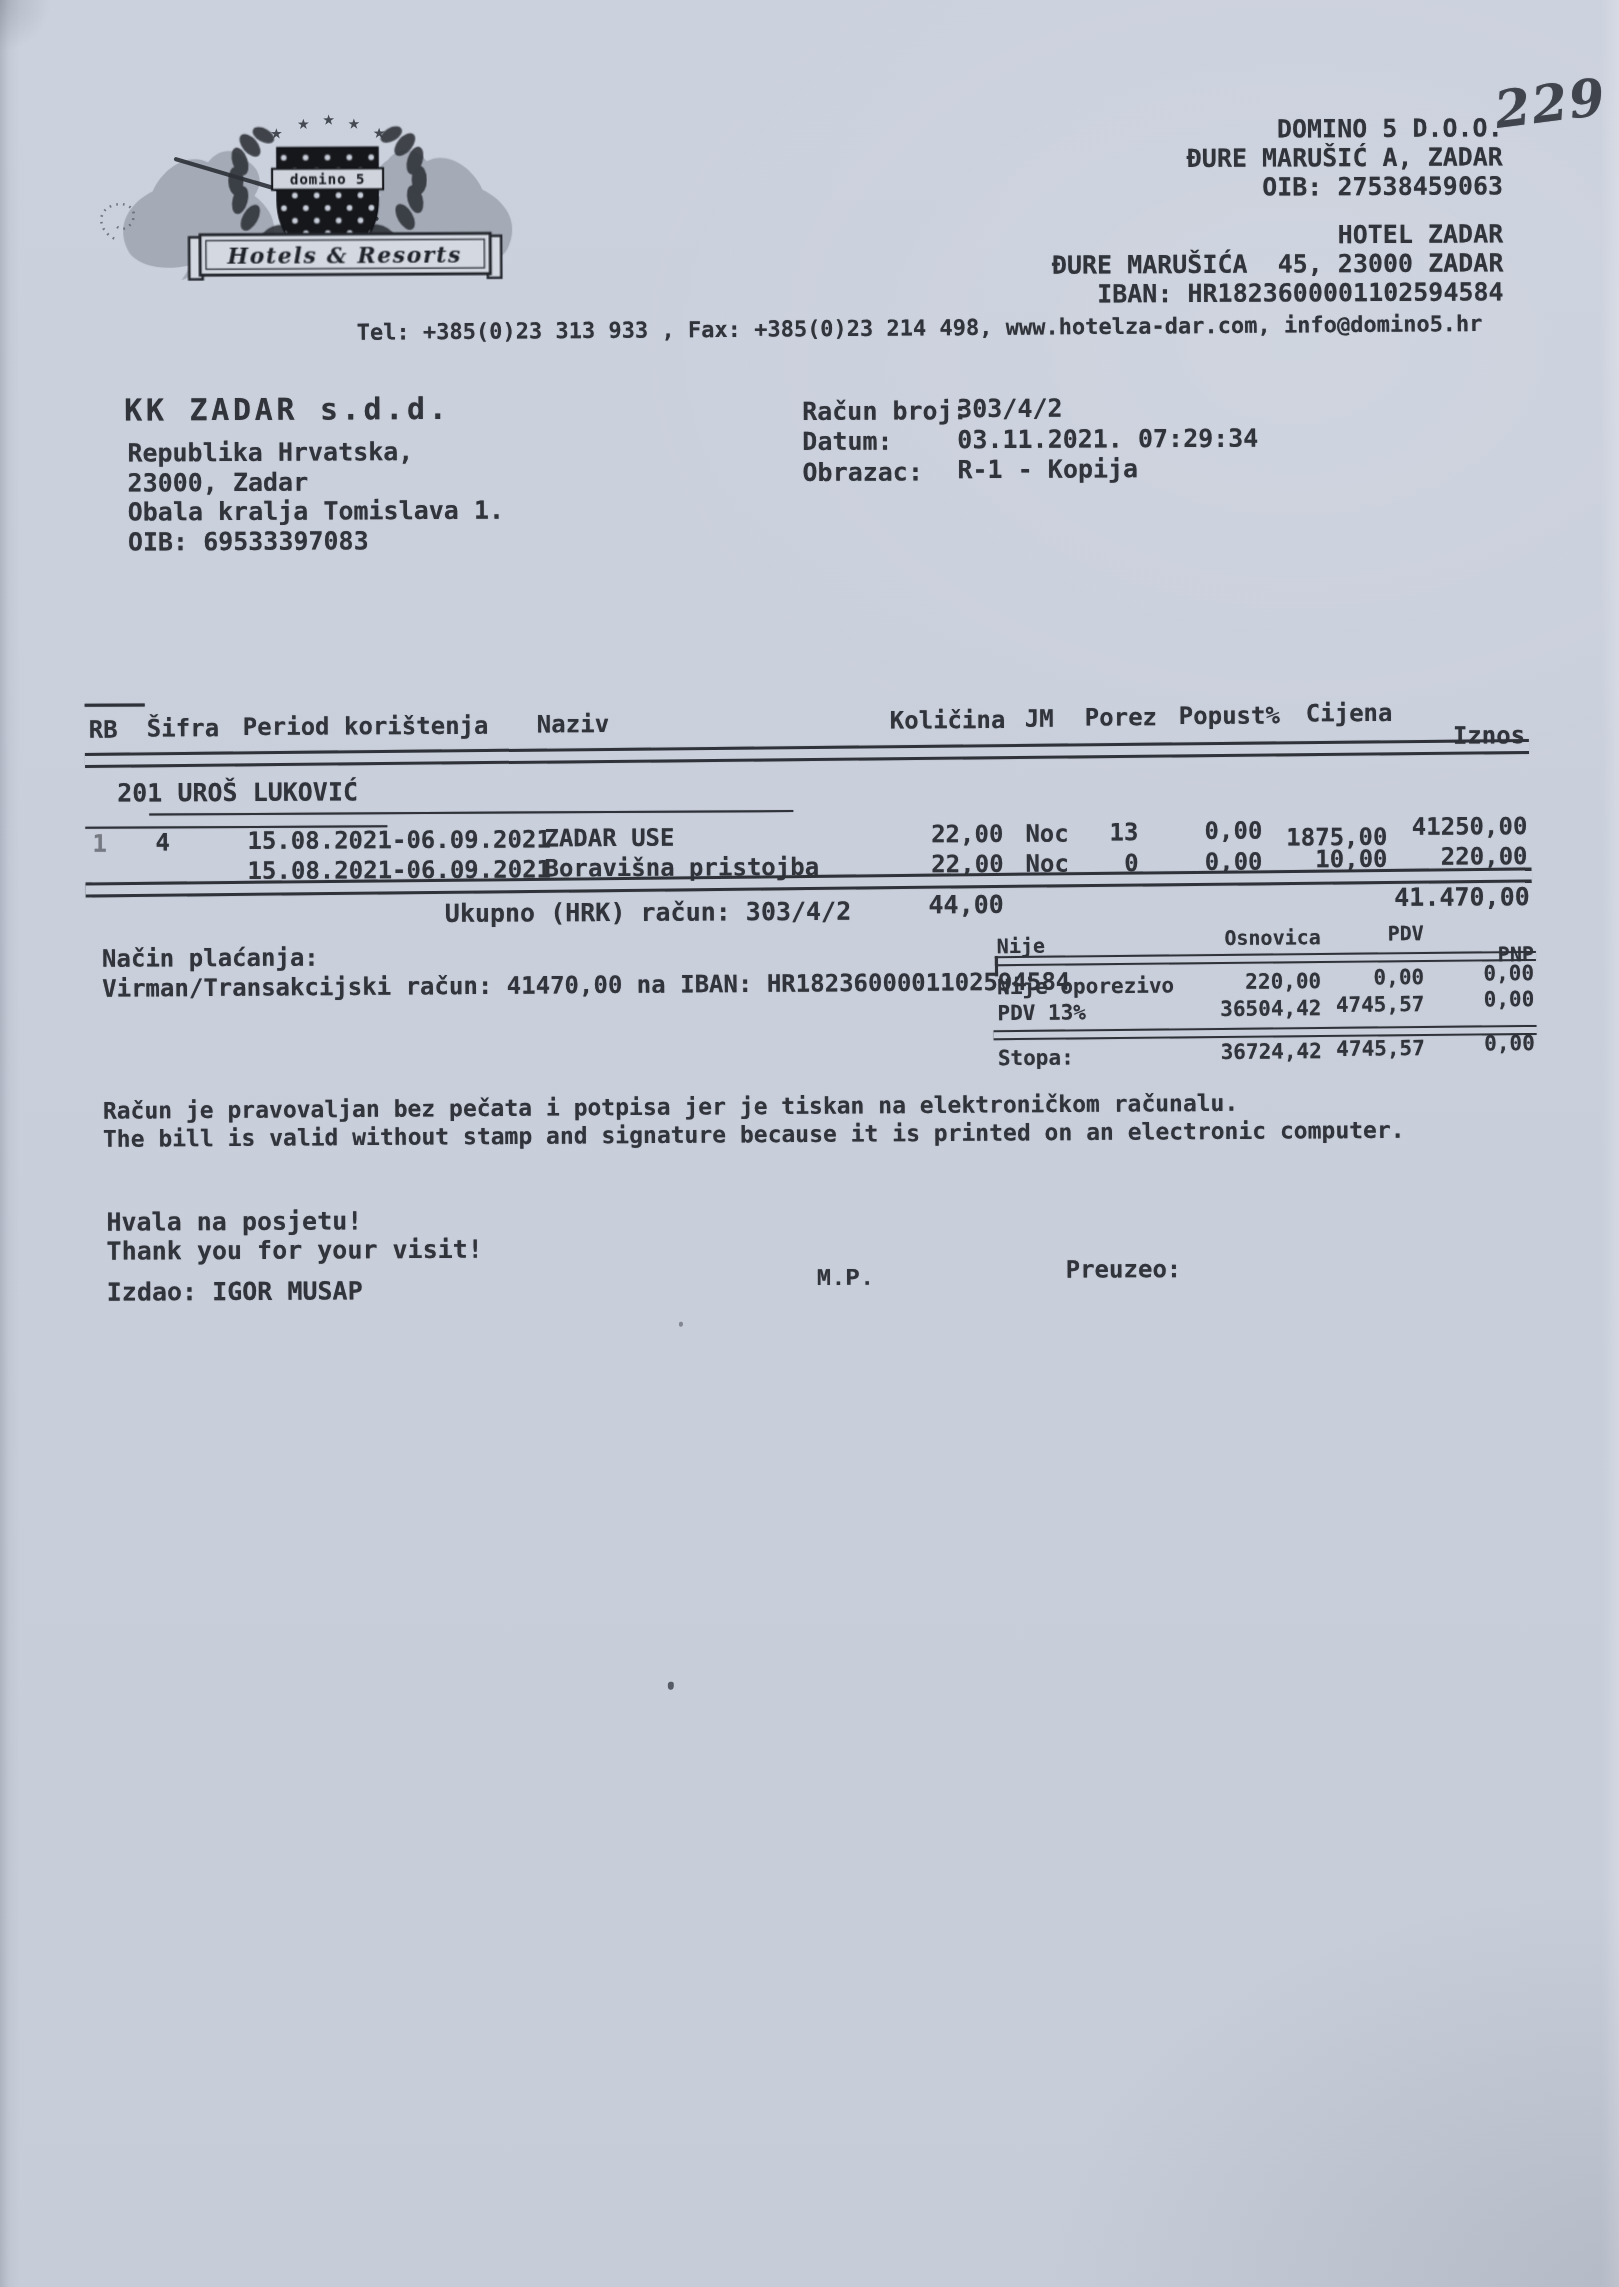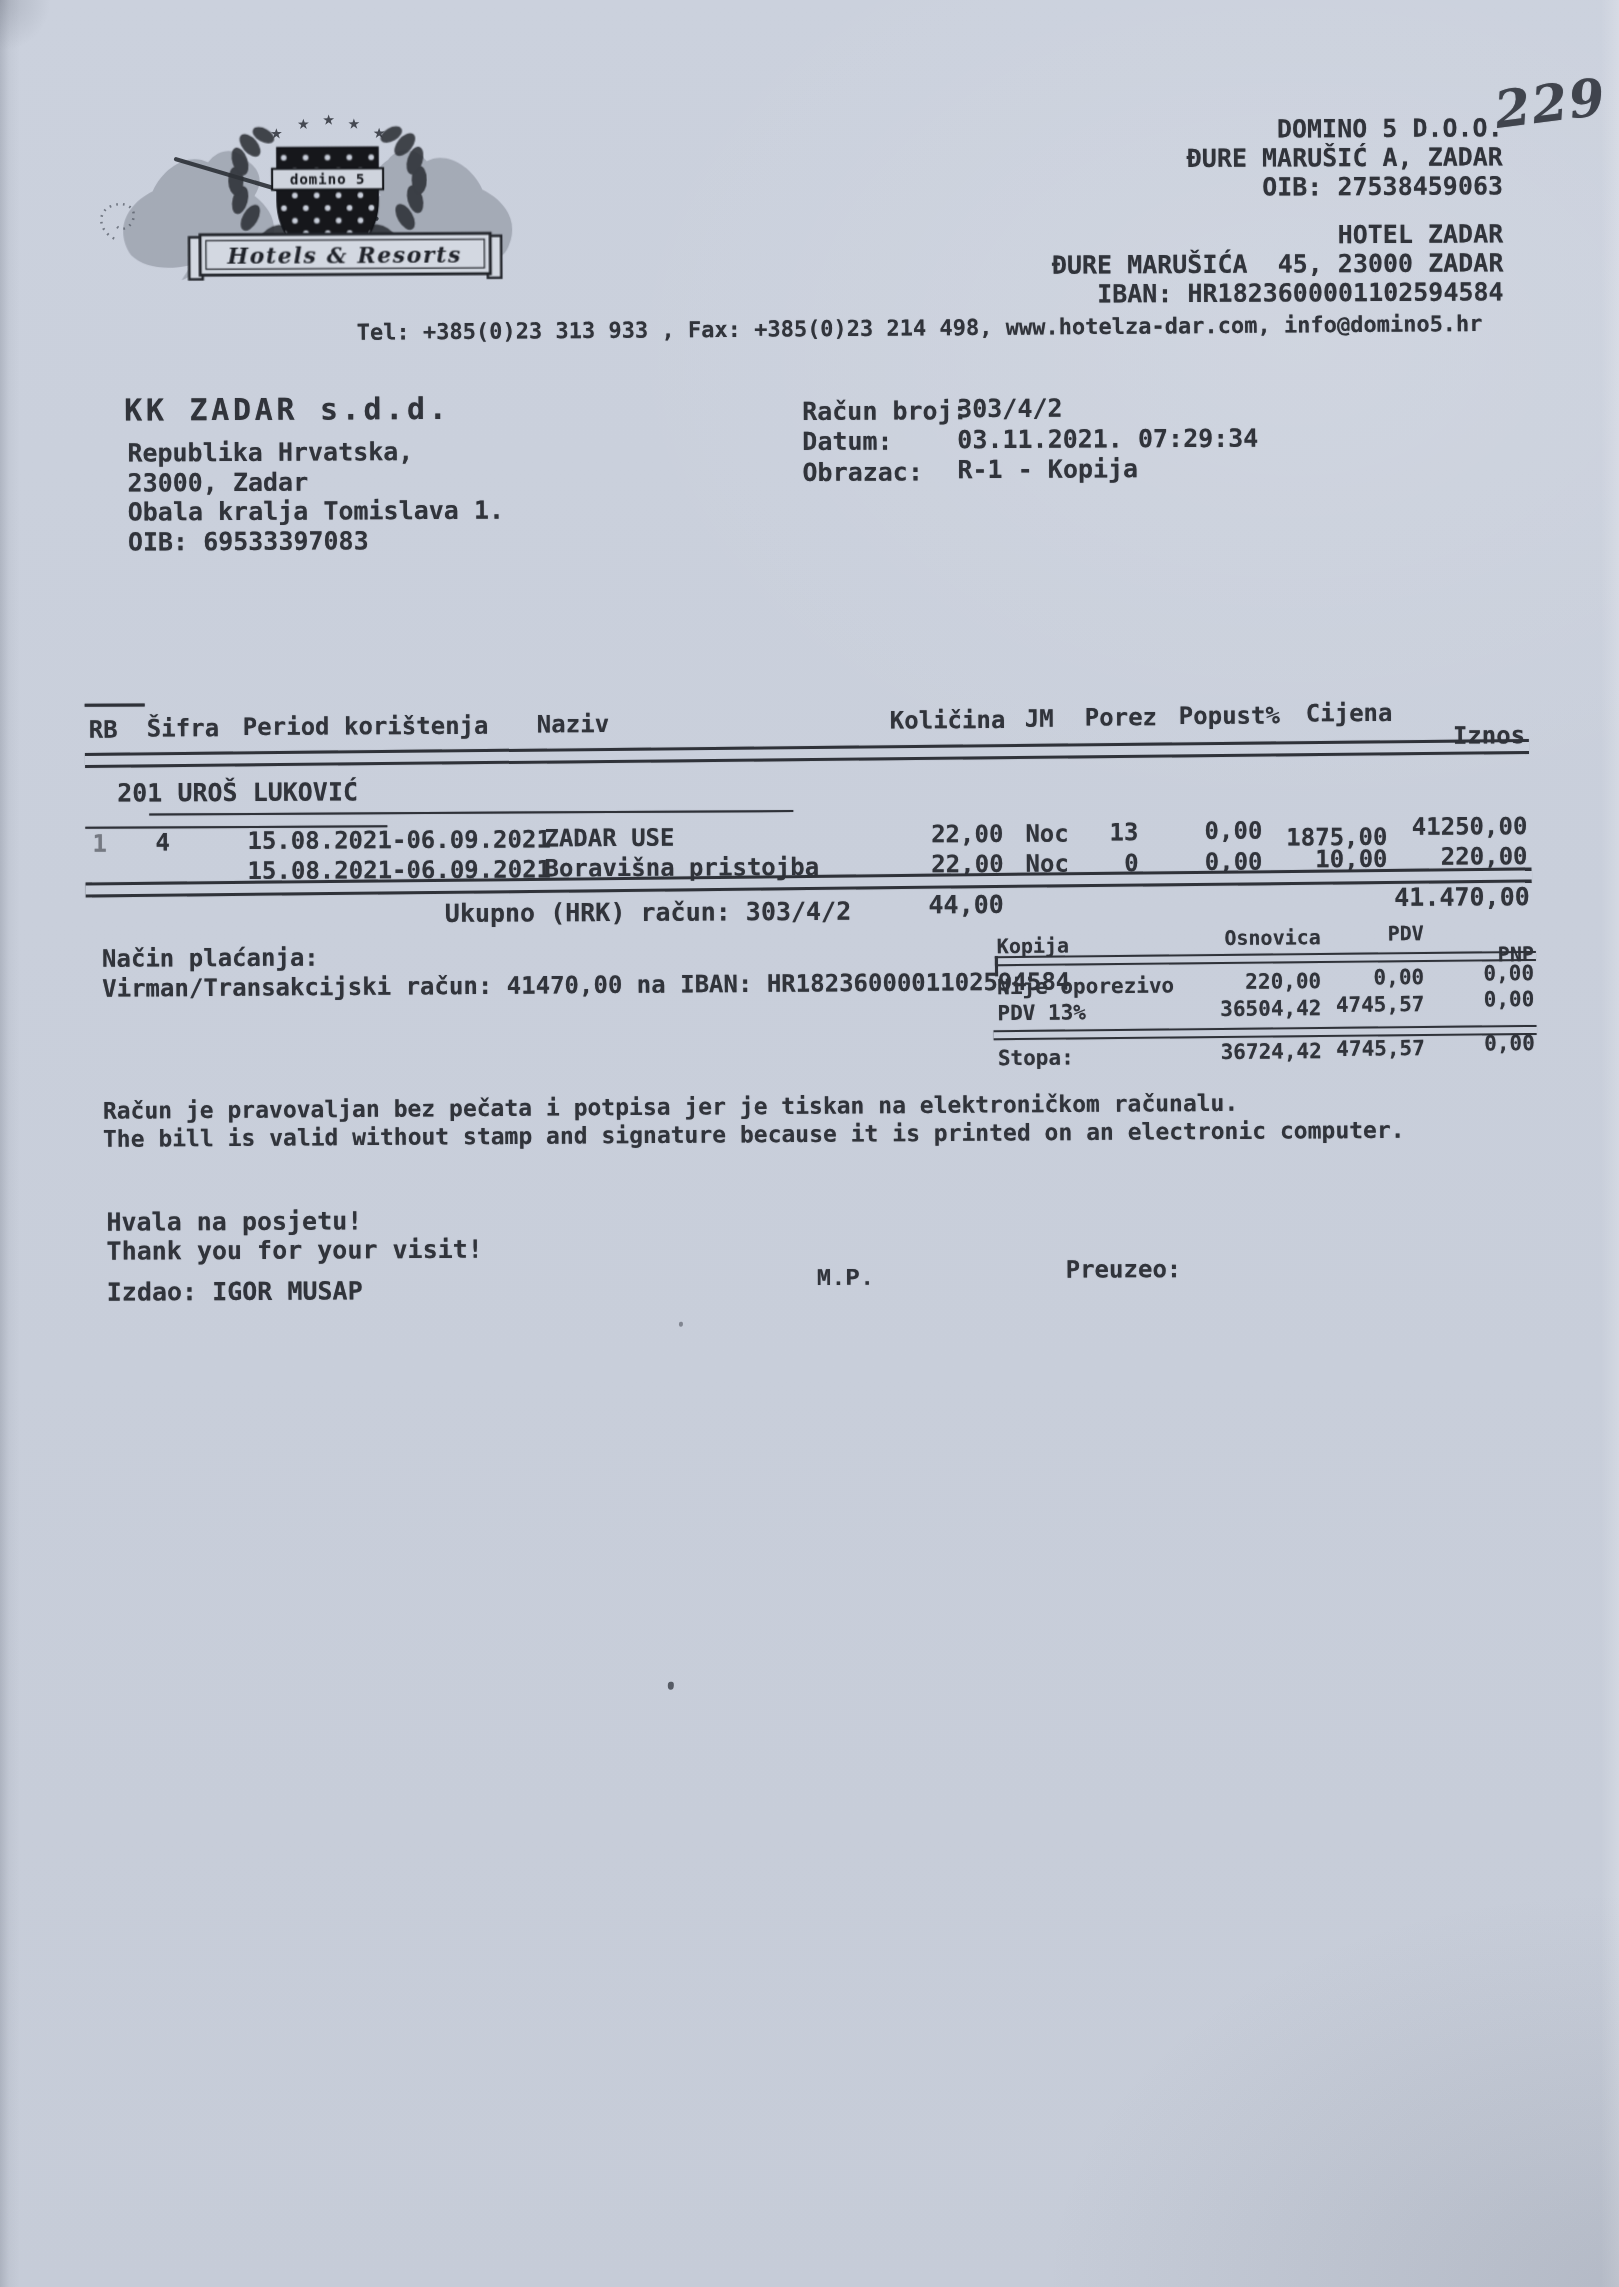--- a/index.html
+++ b/index.html
@@ -168,21 +168,21 @@
 
     <div class="drule" style="left:87px;top:875px;width:1446px;transform:rotate(-0.3deg);"></div>
     <div class="t fs27 rt" style="right:88px;top:888px;">41.470,00</div>
     <div class="t fs27" style="left:446px;top:899px;">Ukupno (HRK) račun: 303/4/2</div>
     <div class="t fs27 rt" style="right:614px;top:893px;">44,00</div>
 
     <div class="t fs26" style="left:103px;top:943px;">Način plaćanja:</div>
     <div class="t fs26" style="left:103px;top:972px;transform:rotate(-0.12deg);">Virman/Transakcijski račun: 41470,00 na IBAN: HR1823600001102594584</div>
 
     <div style="position:absolute;left:0;top:0;right:0;transform:rotate(-0.25deg);transform-origin:1261px 987px;">
-      <div class="t fs22" style="left:998px;top:936px;">Kopija</div>
+      <div class="t fs22" style="left:998px;top:936px;">Nije</div>
       <div class="t fs22 rt" style="right:297px;top:930px;">Osnovica</div>
       <div class="t fs22 rt" style="right:194px;top:927px;">PDV</div>
       <div class="t fs22 rt" style="right:84px;top:923px;margin-top:26px;">PNP</div>
       <div class="rule" style="left:996px;top:956px;width:2.7px;height:20px;"></div>
       <div class="drule" style="left:996px;top:956px;width:541px;height:6.4px;border-top-width:2.7px;border-bottom-width:2.7px;"></div>
       <div class="t fs23" style="left:998px;top:976px;">Nije oporezivo</div>
       <div class="t fs23 rt" style="right:297px;top:973px;">220,00</div>
       <div class="t fs23 rt" style="right:194px;top:970px;">0,00</div>
       <div class="t fs23 rt" style="right:84px;top:967px;">0,00</div>
       <div class="t fs23" style="left:998px;top:1002px;">PDV 13%</div>

